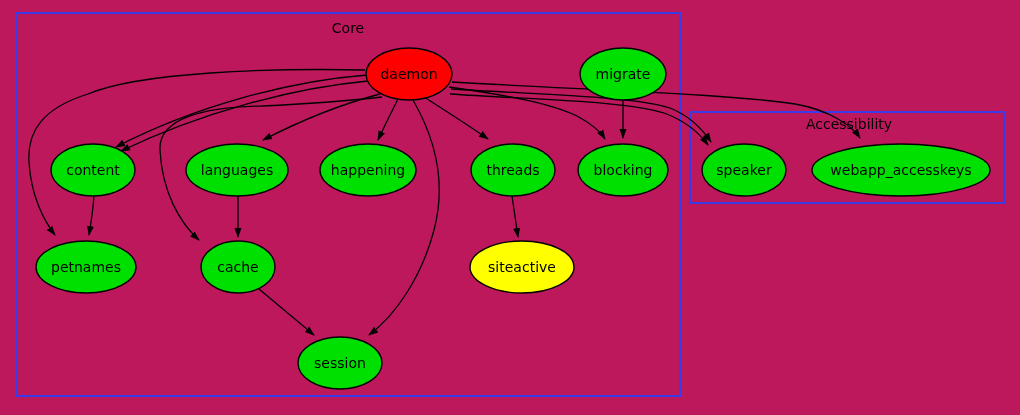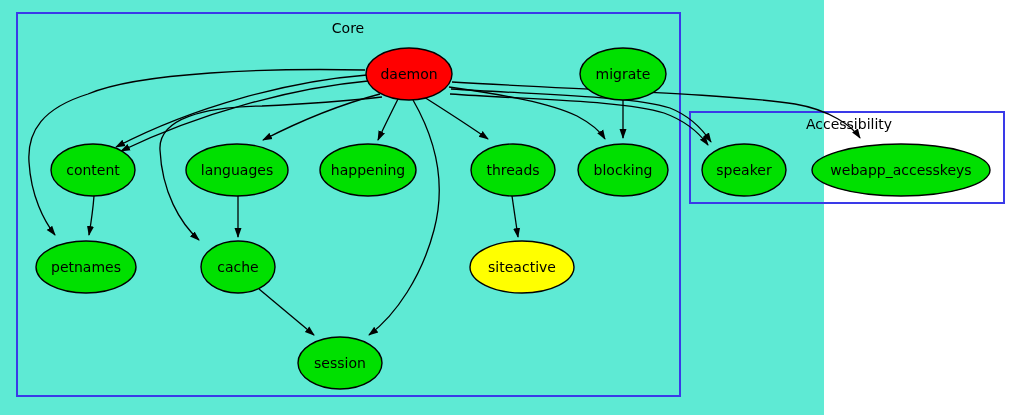--- a/index.html
+++ b/index.html
@@ -2,23 +2,23 @@
 <html><head>
 <meta charset="utf-8">
 <style>
   html, body {
     margin: 0;
     padding: 0;
     background: #ffffff;
   }
   .canvas {
     position: relative;
-    width: 824px;
+    width: 1020px;
     height: 415px;
-    background: #5eead4;
+    background: #be185d;
     font-family: "DejaVu Sans", "Liberation Sans", sans-serif;
   }
   svg { display: block; }
   .edge {
     fill: none;
     stroke: #000000;
     stroke-width: 1.3;
   }
   .node-ellipse {
     stroke: #000000;

